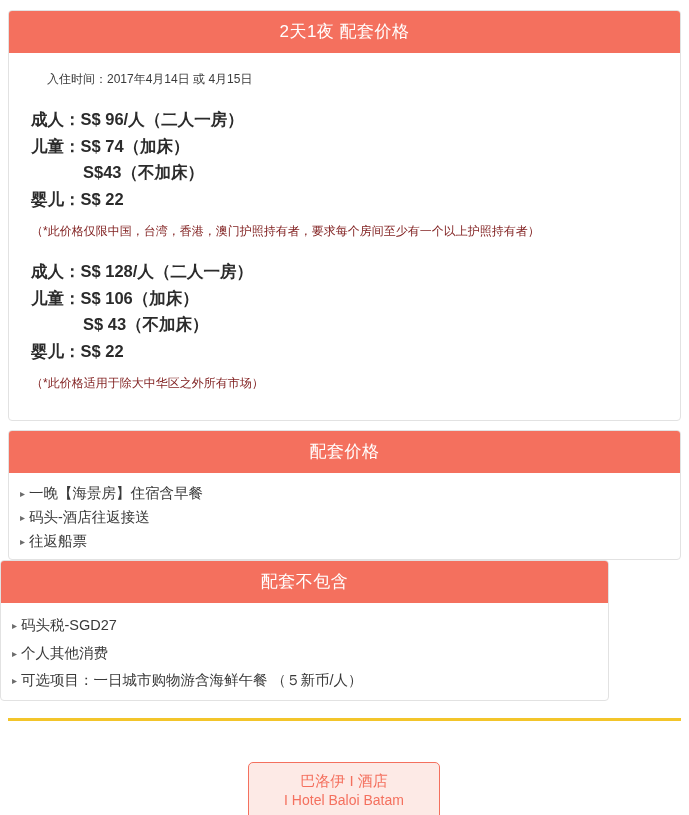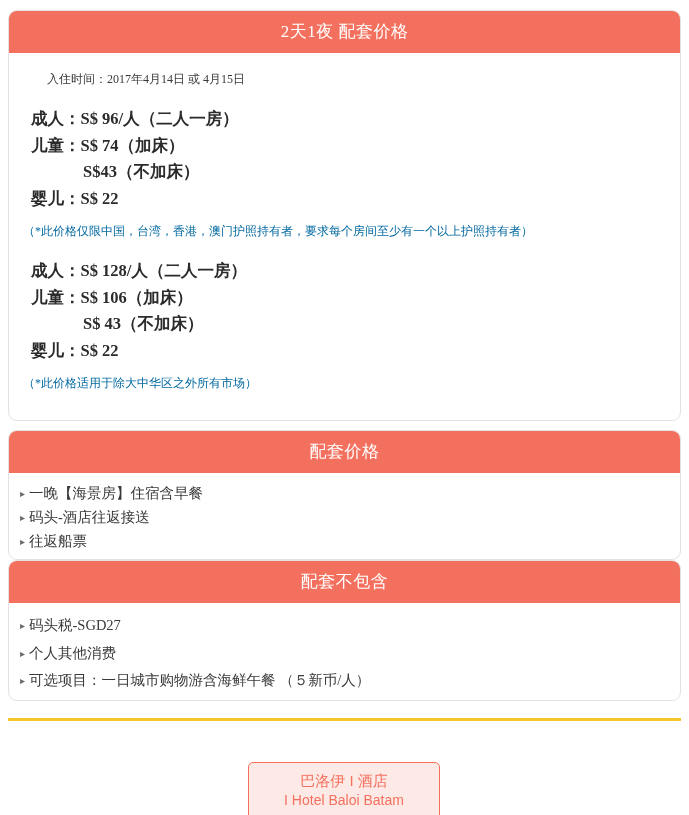--- a/index.html
+++ b/index.html
@@ -17,24 +17,23 @@
   .page {
     position: relative;
     width: 689px;
     height: 815px;
   }
 
   
   .card {
     box-sizing: border-box;
     border: 1px solid #e2e2e2;
-    border-radius: 9px;
+    border-radius: 4px;
     background: #ffffff;
     overflow: hidden;
-    font-family: Liberation Serif, serif;
   }
   .card-header {
     background: #f4705e;
     color: #ffffff;
     font-size: 17px;
     text-align: center;
     padding: 9px 4px 10px 4px;
     letter-spacing: 0.5px;
   }
   .card-body {
@@ -61,39 +60,40 @@
     font-weight: bold;
     color: #2b2b2b;
     line-height: 1.62;
     white-space: nowrap;
   }
   .price-line.indent {
     padding-left: 52px;
   }
   .note {
     margin-top: 10px;
+    margin-left: 8px;
     font-size: 12px;
-    color: #0369a1;
+    color: #7f1d1d;
     white-space: nowrap;
   }
   .gap-after-note { height: 14px; }
 
   
   #includes-card {
     position: absolute;
     left: 8px;
     top: 430px;
     width: 673px;
   }
   
   #excludes-card {
     position: absolute;
-    left: 8px;
+    left: 0;
     top: 560px;
-    width: 673px;
+    width: 609px;
   }
   .bullet-list {
     list-style: none;
     margin: 3px;
     padding: 6px 0 2px 8px;
   }
   .bullet-list li {
     font-size: 14.5px;
     color: #3a3a3a;
     line-height: 1.65;

